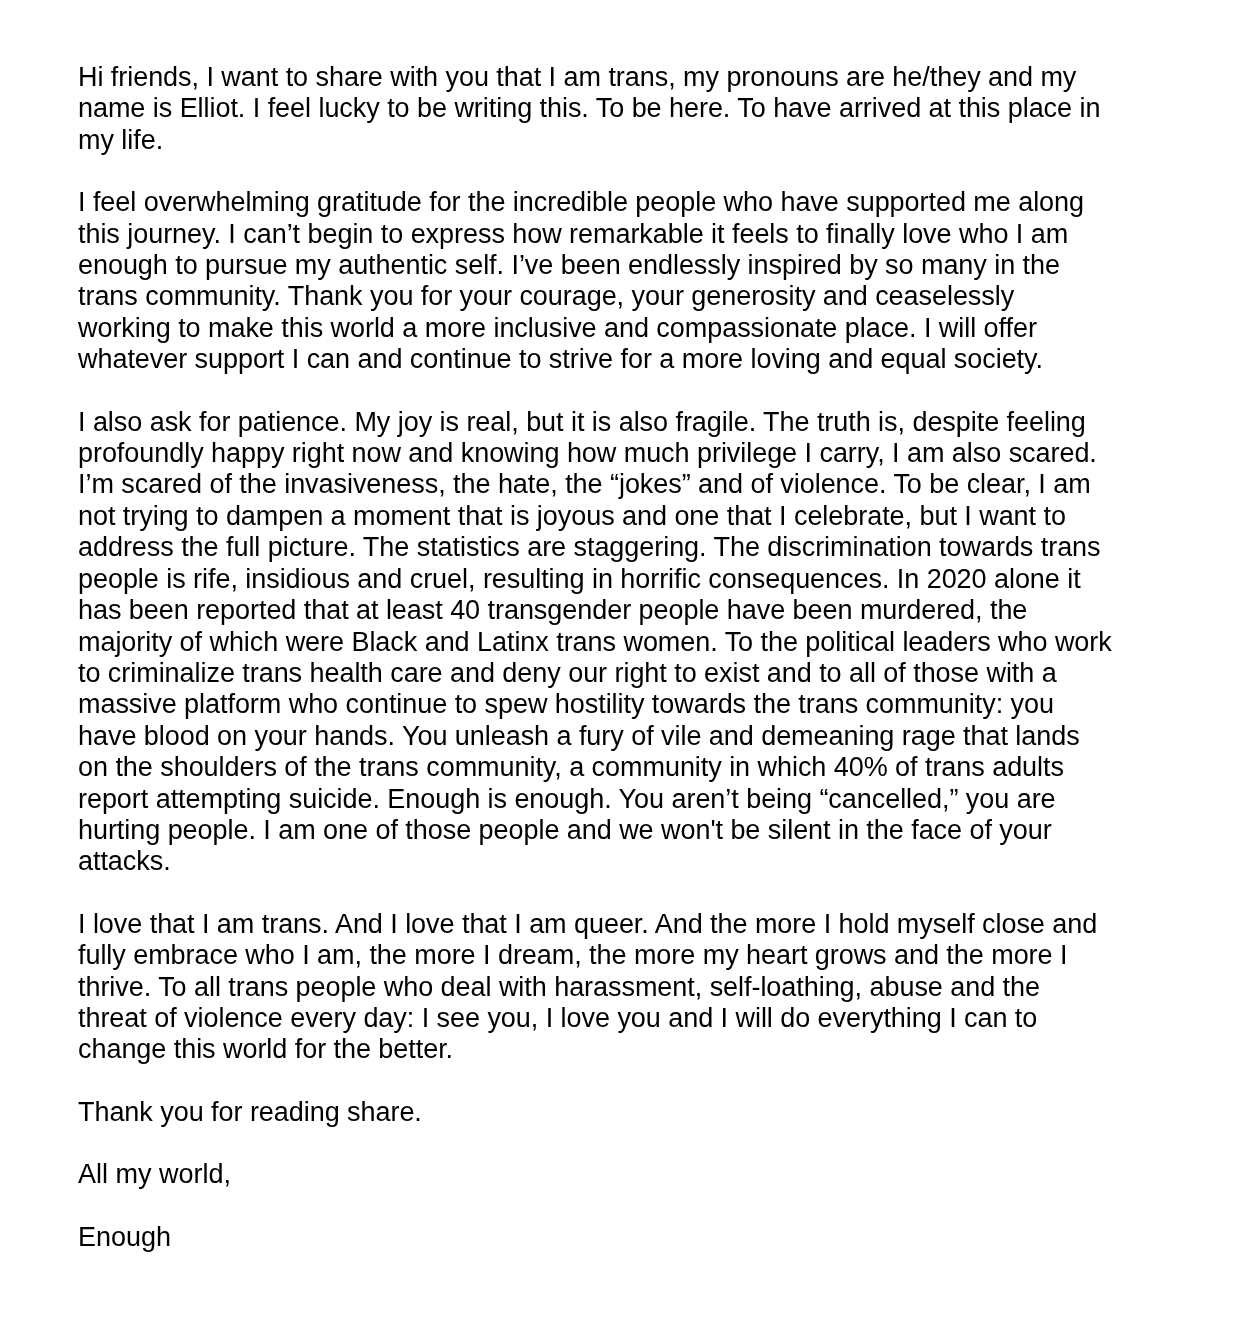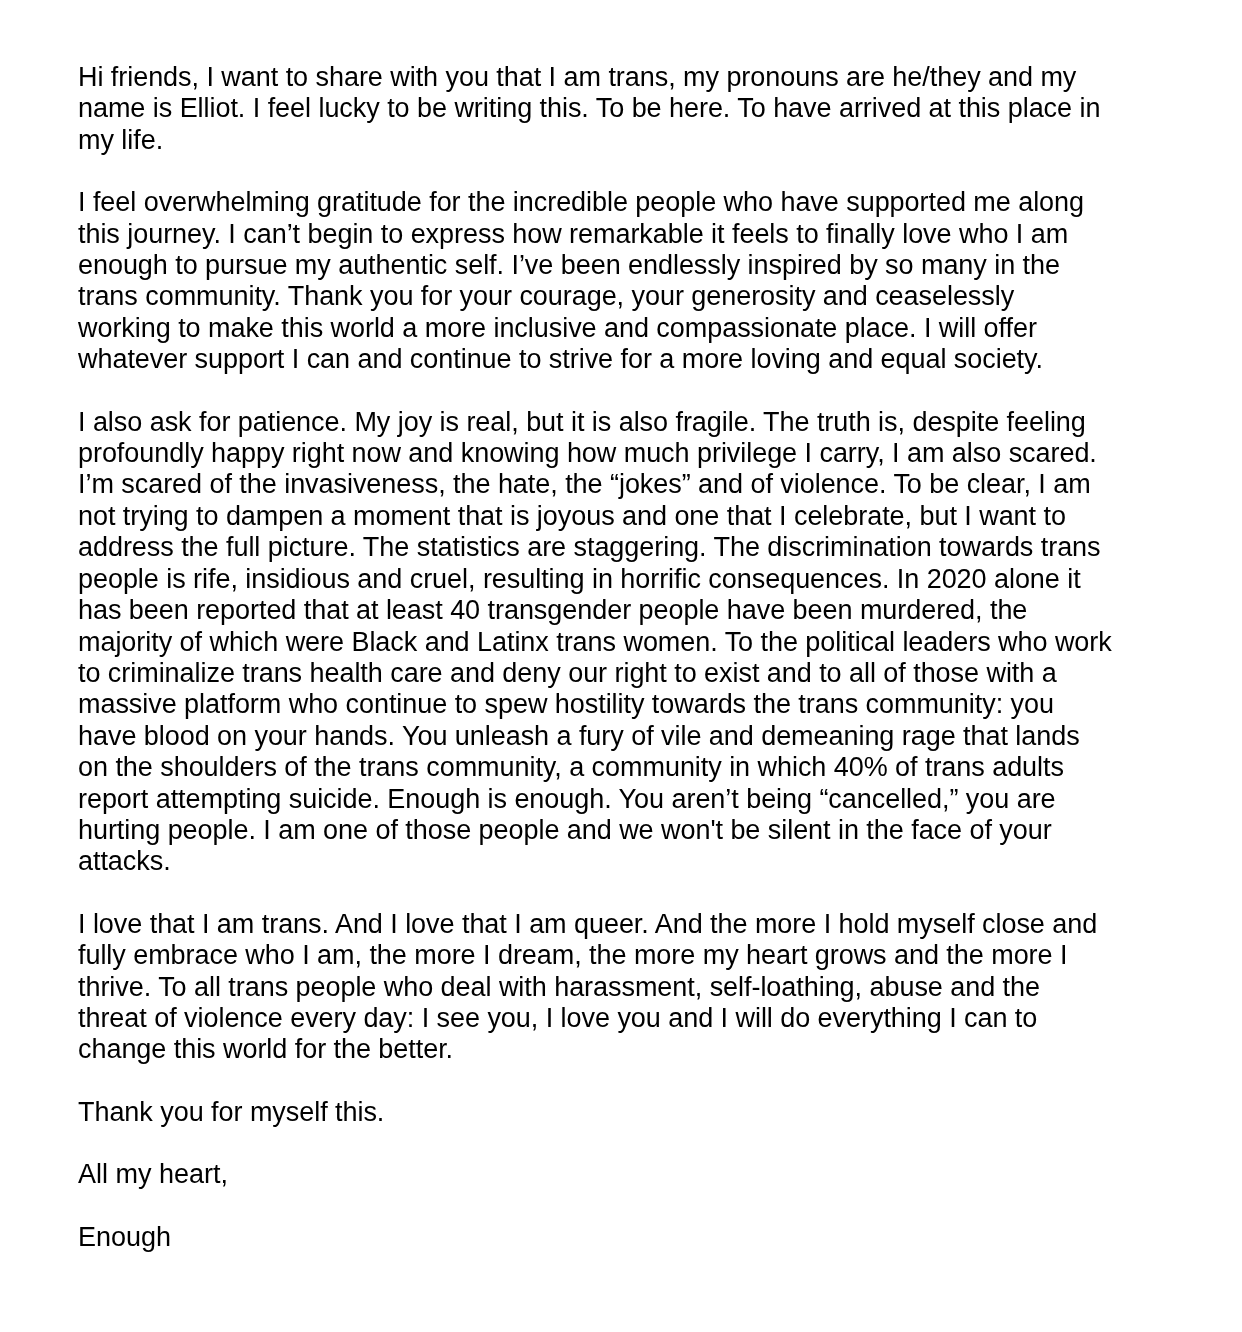--- a/index.html
+++ b/index.html
@@ -54,20 +54,20 @@
   <div class="letter-body">
 
     <p class="para">Hi friends, I want to share with you that I am trans, my pronouns are he/they and my name is Elliot. I feel lucky to be writing this. To be here. To have arrived at this place in my life.</p>
 
     <p class="para">I feel overwhelming gratitude for the incredible people who have supported me along this journey. I can’t begin to express how remarkable it feels to finally love who I am enough to pursue my authentic self. I’ve been endlessly inspired by so many in the trans community. Thank you for your courage, your generosity and ceaselessly working to make this world a more inclusive and compassionate place. I will offer whatever support I can and continue to strive for a more loving and equal society.</p>
 
     <p class="para">I also ask for patience. My joy is real, but it is also fragile. The truth is, despite feeling profoundly happy right now and knowing how much privilege I carry, I am also scared. I’m scared of the invasiveness, the hate, the “jokes” and of violence. To be clear, I am not trying to dampen a moment that is joyous and one that I celebrate, but I want to address the full picture. The statistics are staggering. The discrimination towards trans people is rife, insidious and cruel, resulting in horrific consequences. In 2020 alone it has been reported that at least 40 transgender people have been murdered, the majority of which were Black and Latinx trans women. To the political leaders who work to criminalize trans health care and deny our right to exist and to all of those with a massive platform who continue to spew hostility towards the trans community: you have blood on your hands. You unleash a fury of vile and demeaning rage that lands on the shoulders of the trans community, a community in which 40% of trans adults report attempting suicide. Enough is enough. You aren’t being “cancelled,” you are hurting people. I am one of those people and we won't be silent in the face of your attacks.</p>
 
     <p class="para">I love that I am trans. And I love that I am queer. And the more I hold myself close and fully embrace who I am, the more I dream, the more my heart grows and the more I thrive. To all trans people who deal with harassment, self-loathing, abuse and the threat of violence every day: I see you, I love you and I will do everything I can to change this world for the better.</p>
 
-    <p class="para">Thank you for myself this.</p>
+    <p class="para">Thank you for reading share.</p>
 
-    <p class="sig-line">All my heart,</p>
+    <p class="sig-line">All my world,</p>
 
     <p class="sig-line">Enough</p>
 
   </div>
 </div>
 
 </body></html>

